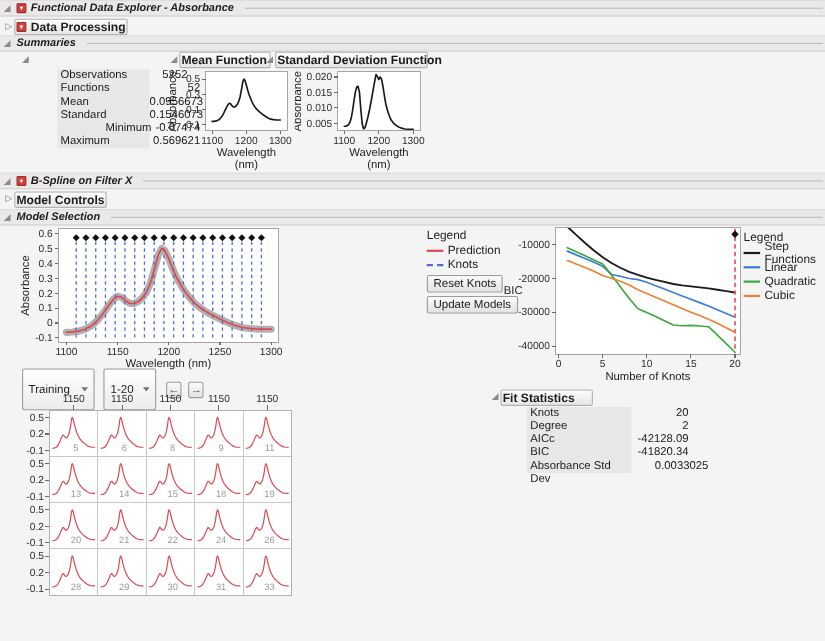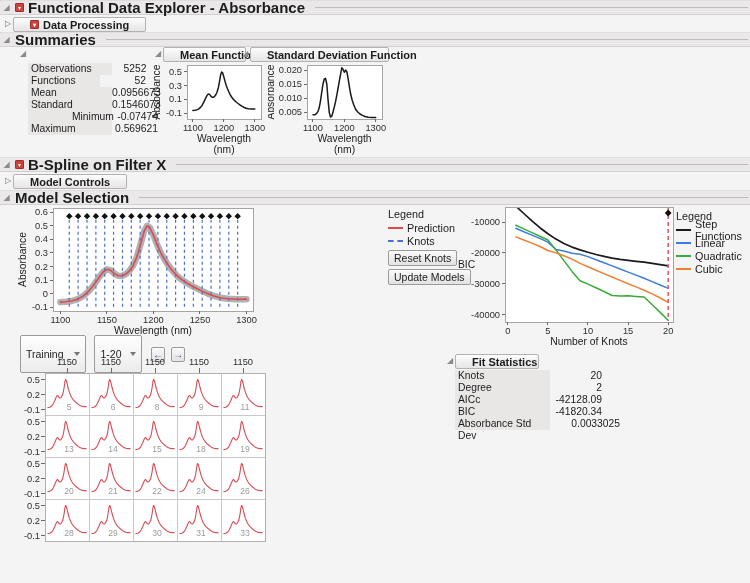--- a/index.html
+++ b/index.html
@@ -2,31 +2,31 @@
 <html><head>
 <meta charset="utf-8">
 <style>
   html,body{margin:0;padding:0;background:#f5f4f4;}
   #app{position:relative;width:750px;height:583px;background:#f5f4f4;overflow:hidden;
        font-family:"Liberation Sans",sans-serif;color:#1c1c1c;}
   .band{position:absolute;left:0;right:0;height:15px;background:#eae8e8;
         border-top:1px solid #dfdddd;border-bottom:1px solid #d2d0d0;
         display:flex;align-items:center;gap:4px;padding-left:2px;box-sizing:border-box;}
   .band .rule{flex:1;height:0;border-top:1px solid #bdbbbb;margin:0 2px 0 6px;}
-  .band-title{font-weight:bold;font-size:15px;white-space:nowrap;}
+  .band-title{font-weight:bold;font-size:10px;white-space:nowrap;font-style:italic;}
   .tri{position:static;color:#8b8b8b;font-size:8px;line-height:8px;width:9px;display:inline-block;text-align:center;}
   .tri-abs{position:absolute;color:#8b8b8b;font-size:8px;line-height:8px;}
   .tri-closed{color:#6e6e6e;}
   .red-menu{width:9px;height:9px;background:#d0413c;border:1px solid #9d2e2a;border-radius:1px;
             display:inline-flex;align-items:center;justify-content:center;color:#fff;
             font-size:6px;line-height:6px;box-sizing:border-box;flex:0 0 auto;}
   .hdr-box{position:absolute;height:15px;background:linear-gradient(#fdfdfd,#e6e4e4);
            border:1px solid #b3b1b1;border-radius:2px;font-weight:bold;font-size:11px;
-           padding:0 16px;display:flex;align-items:center;gap:4px;box-sizing:border-box;white-space:nowrap;}
-  .jtable{position:absolute;font-size:10.3px;}
+           padding:0 1px;display:flex;align-items:center;gap:4px;box-sizing:border-box;white-space:nowrap;}
+  .jtable{position:absolute;font-size:10.3px;margin-left:24px;}
   .trow{display:flex;height:12px;line-height:12px;}
   .tlabel{background:#e9e6e6;padding-left:3px;box-sizing:border-box;flex:0 0 auto;}
   .tval{text-align:right;flex:0 0 auto;}
   .btn{background:linear-gradient(#fbfbfb,#e3e1e1);border:1px solid #9c9a9a;border-radius:2px;
        font-size:10.5px;padding:1px 5px;display:inline-block;margin-top:3px;white-space:nowrap;}
   .select{background:linear-gradient(#fefefe,#ececec);border:1px solid #9c9a9a;border-radius:2px;
           font-size:10.5px;height:15px;display:inline-flex;align-items:center;padding:18px 5px;
           gap:8px;box-sizing:border-box;margin-right:4px;}
   .chev{width:0;height:0;border-left:3.5px solid transparent;border-right:3.5px solid transparent;
         border-top:4px solid #767474;}
@@ -66,21 +66,21 @@
     <span class="rule"></span>
   </div>
 
   <span class="tri-abs" style="left:20px;top:50px;">◢</span>
   <div class="jtable" id="overall-table" style="left:28px;top:63px;">
       <div class="trow">
         <div class="tlabel" style="width: 84px;">Observations</div>
         <div class="tval" style="width: 46px; text-align: center;">5252</div>
       </div>
       <div class="trow">
-        <div class="tlabel" style="width: 72px;">Functions</div>
+        <div class="tlabel" style="width: 84px;">Functions</div>
         <div class="tval" style="width: 46px;">52</div>
       </div>
       <div class="trow">
         <div class="tlabel" style="width: 84px;">Mean</div>
         <div class="tval" style="width: 46px;">0.0956673</div>
       </div>
       <div class="trow">
         <div class="tlabel" style="width: 84px;">Standard Deviation</div>
         <div class="tval" style="width: 22px;">0.1546073</div>
       </div>

